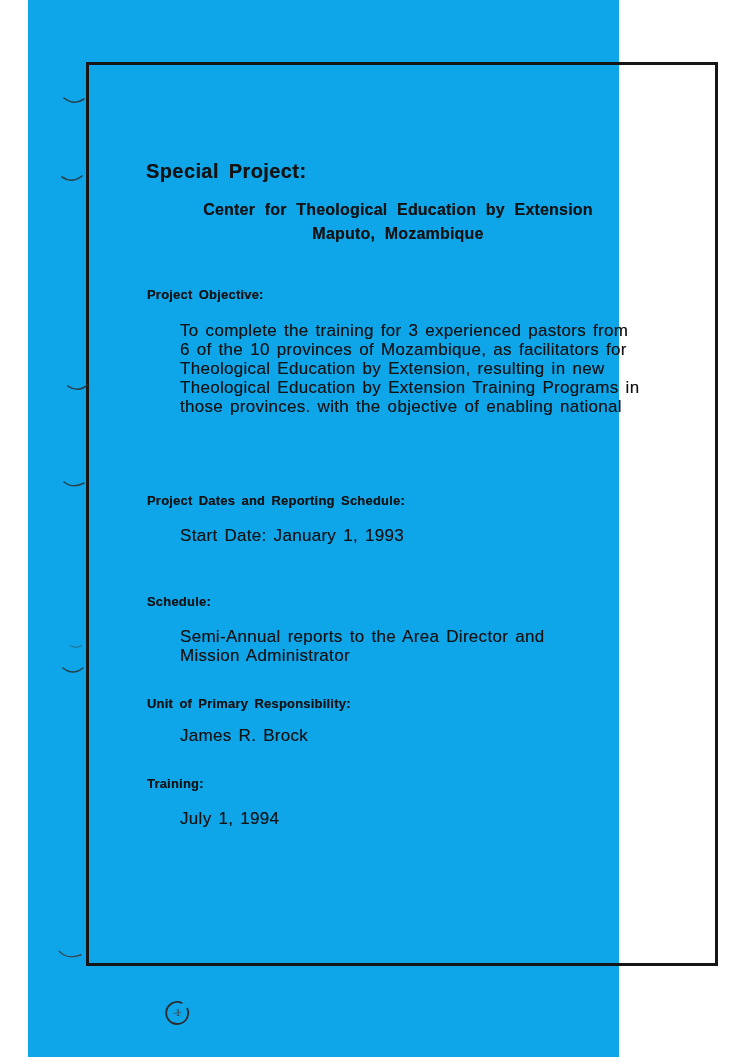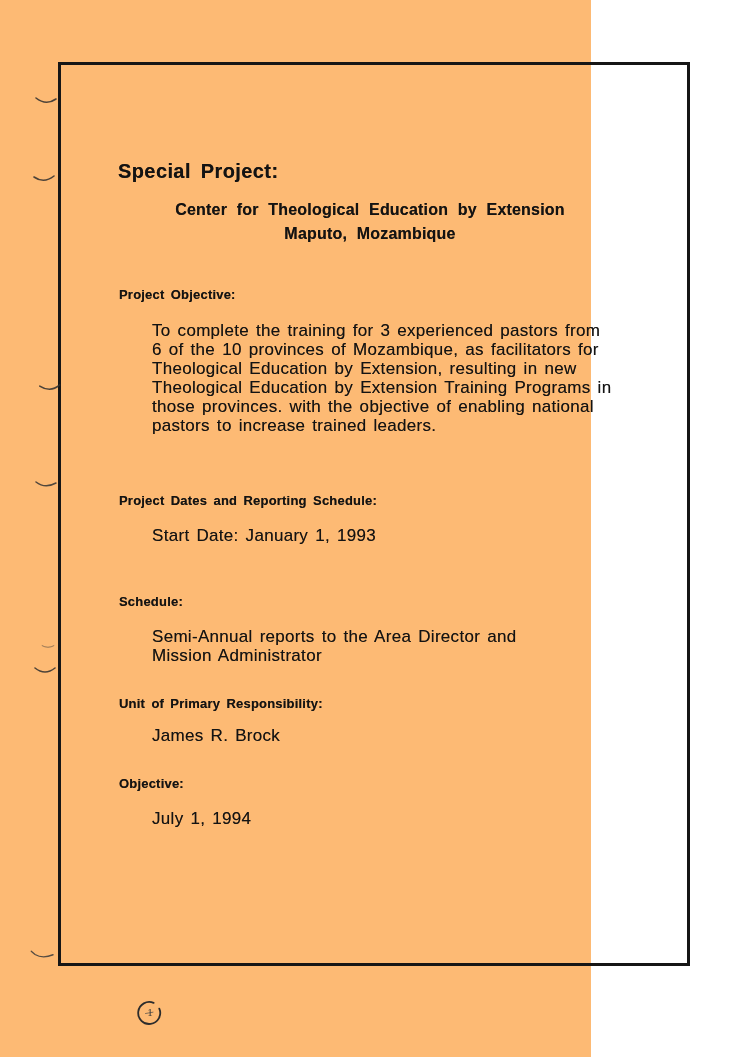--- a/index.html
+++ b/index.html
@@ -3,21 +3,21 @@
 <meta charset="utf-8">
 <style>
   * { margin: 0; padding: 0; box-sizing: border-box; }
   html, body {
     width: 747px; height: 1057px;
     background: #ffffff;
     font-family: "Liberation Sans", sans-serif;
     color: #131313;
     overflow: hidden;
   }
-  .sheet { position: relative; width: 591px; height: 1057px; background: #fdba74; }
+  .sheet { position: relative; width: 591px; height: 1057px; background: #0ea5e9; margin-left: 28px; }
 
   .border-box {
     position: absolute;
     left: 58px; top: 62px;
     width: 632px; height: 904px;
     border: 3px solid #161616;
   }
 
   .doc-title {
     position: absolute;
@@ -134,40 +134,39 @@
     <div>Maputo, Mozambique</div>
   </div>
 
   <div id="h-objective" class="sec-heading">Project Objective:</div>
   <div id="b-objective" class="sec-lines">
     <div>To complete the training for 3 experienced pastors from</div>
     <div>6 of the 10 provinces of Mozambique, as facilitators for</div>
     <div>Theological Education by Extension, resulting in new</div>
     <div>Theological Education by Extension Training Programs in</div>
     <div>those provinces. with the objective of enabling national</div>
-    <div>pastors to increase trained leaders.</div>
   </div>
 
   <div id="h-dates" class="sec-heading">Project Dates and Reporting Schedule:</div>
   <div id="b-dates" class="sec-lines">
     <div>Start Date: January 1, 1993</div>
   </div>
 
   <div id="h-reporting" class="sec-heading">Schedule:</div>
   <div id="b-reporting" class="sec-lines">
     <div>Semi-Annual reports to the Area Director and</div>
     <div>Mission Administrator</div>
   </div>
 
   <div id="h-unit" class="sec-heading">Unit of Primary Responsibility:</div>
   <div id="b-unit" class="sec-lines">
     <div>James R. Brock</div>
   </div>
 
-  <div id="h-submitted" class="sec-heading">Objective:</div>
+  <div id="h-submitted" class="sec-heading">Training:</div>
   <div id="b-submitted" class="sec-lines">
     <div>July 1, 1994</div>
   </div>
 
   <div class="page-marker">
     <svg width="30" height="30" viewBox="0 0 30 30">
       <path d="M 18.6,4.9 A 11,11 0 1 0 24.3,10.6" stroke="#2c2c2c" stroke-width="1.8" fill="none" stroke-linecap="round"></path>
       <line x1="10.5" y1="15.5" x2="18" y2="14.2" stroke="#4a4a4a" stroke-width="1" stroke-linecap="round" opacity="0.7"></line>
     </svg>
     <span class="num">1</span>

